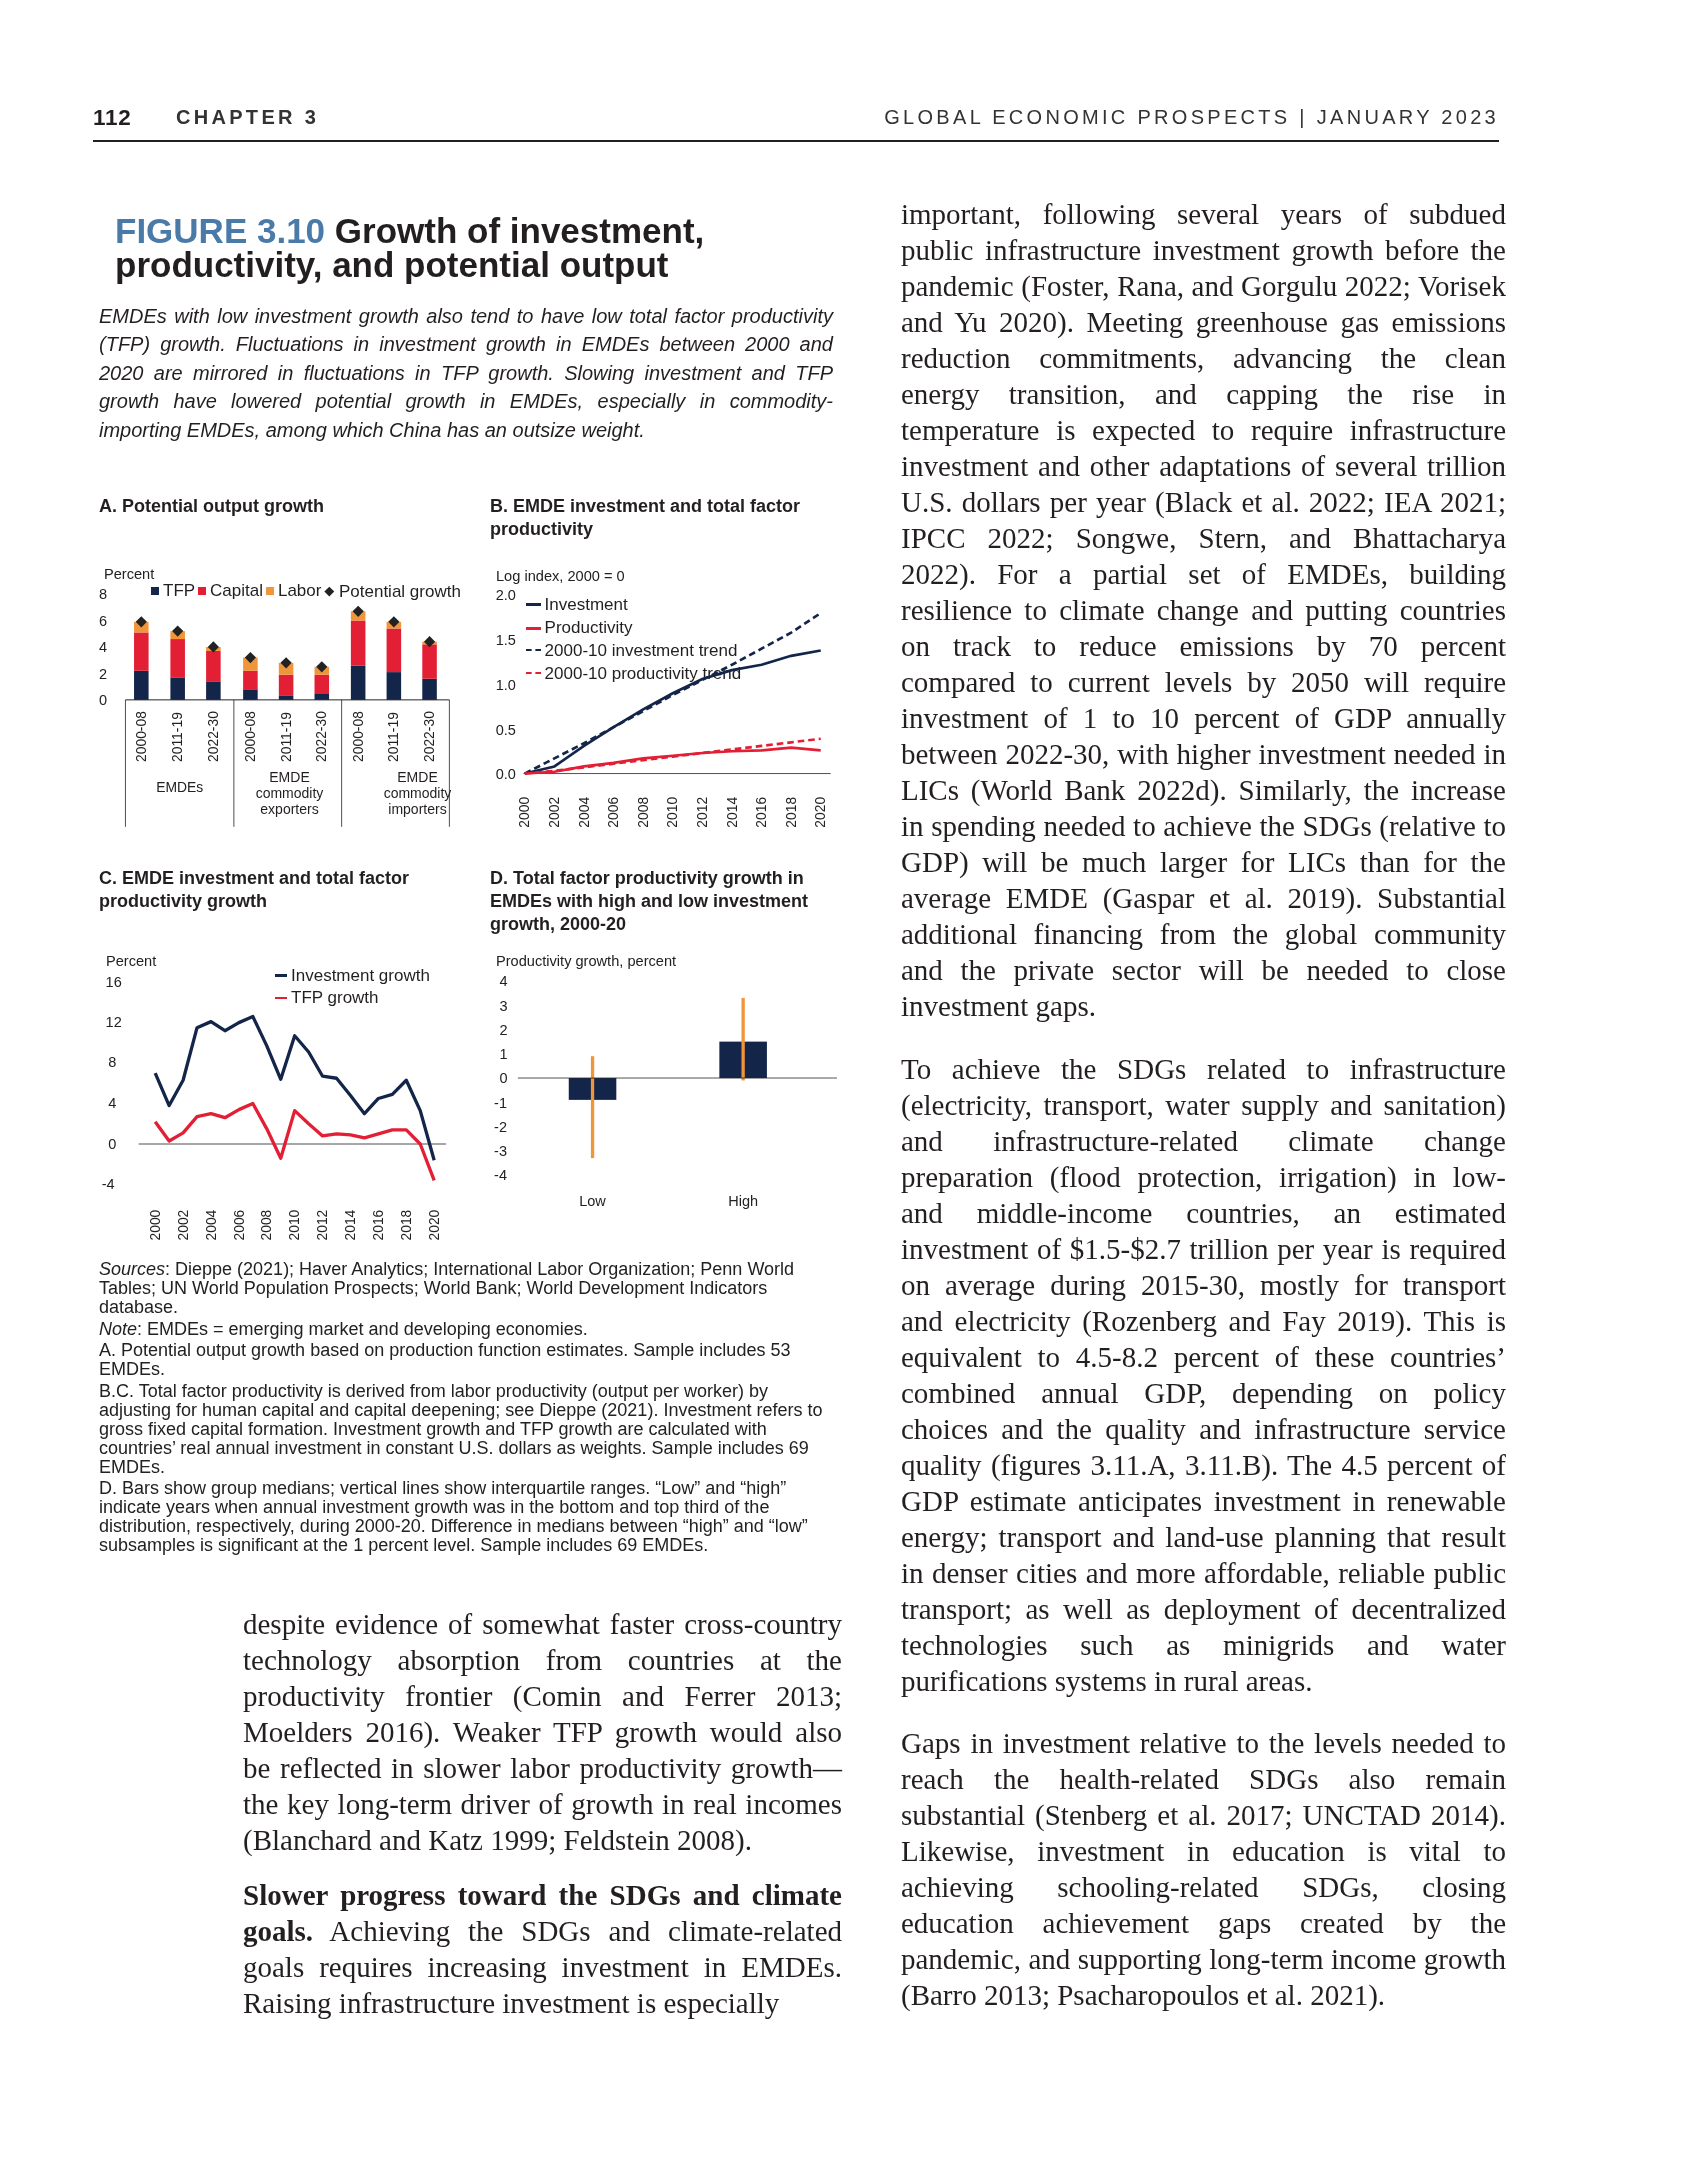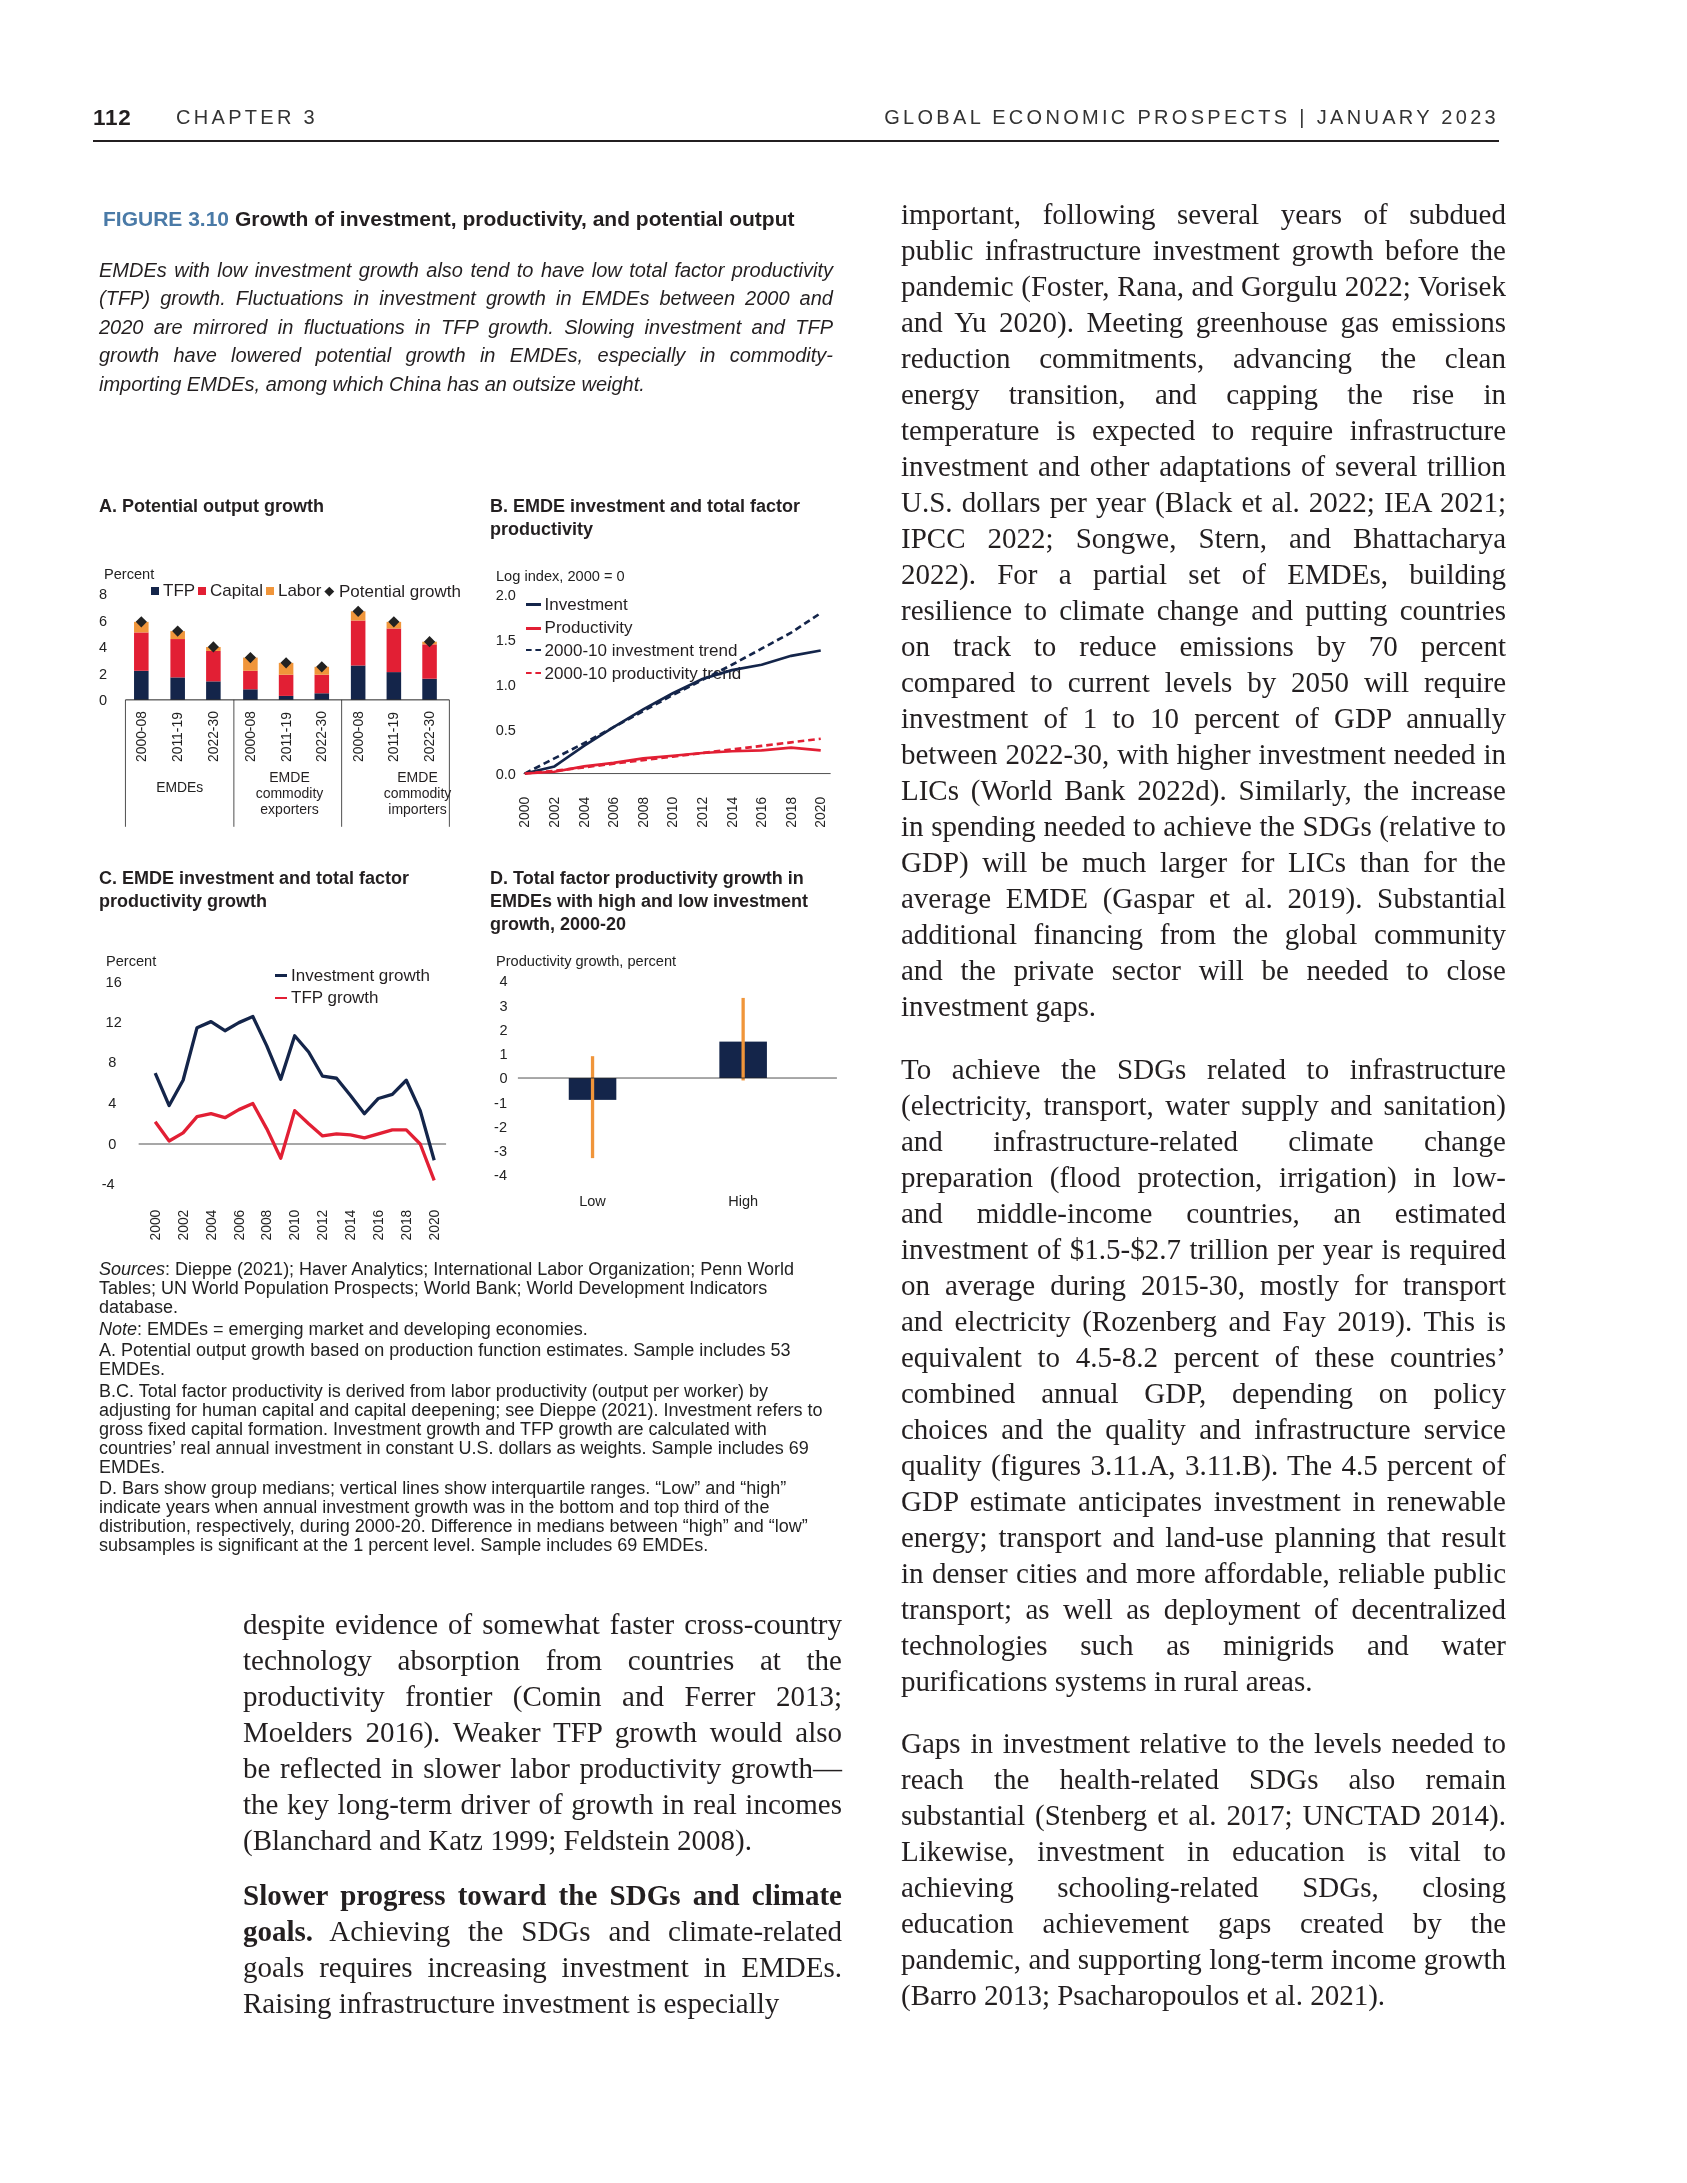--- a/index.html
+++ b/index.html
@@ -3,27 +3,27 @@
 <meta charset="utf-8">
 <style>
   html, body { margin: 0; padding: 0; background: #ffffff; }
   body { width: 1687px; height: 2183px; position: relative; overflow: hidden; color: #231f20; }
   .sans { font-family: "Liberation Sans", "DejaVu Sans", sans-serif; }
   .serif { font-family: "Liberation Serif", "DejaVu Serif", serif; }
 
   
   .hdr { position: absolute; left: 93px; top: 105px; width: 1406px; height: 33px; }
   .hdr .pg { position: absolute; left: 0; top: 0; font-size: 22.5px; font-weight: bold; letter-spacing: 0.7px; }
-  .hdr .ch { position: absolute; left: 83px; top: 1.3px; font-size: 20px; letter-spacing: 3.3px; color: #333; }
+  .hdr .ch { position: absolute; left: 83px; top: 1.3px; font-size: 20px; letter-spacing: 3.3px; color: #333; font-weight: bold; }
   .hdr .pub { position: absolute; right: 0; top: 1.3px; font-size: 20px; letter-spacing: 3.3px; color: #333; }
   .hdr-rule { position: absolute; left: 93px; top: 140px; width: 1406px; height: 2px; background: #231f20; }
 
   
   .fig { position: absolute; left: 99px; top: 198px; width: 734px; }
-  .fig-title { font-size: 21px; font-weight: bold; line-height: 34px; margin: 4px; }
+  .fig-title { font-size: 35px; font-weight: bold; line-height: 34px; margin: 16px; }
   .fig-title .num { color: #4a7aa7; }
   .fig-sub { font-size: 20px; font-style: italic; line-height: 28.4px; text-align: justify; margin-top: 20px; }
 
   .panel { position: absolute; }
   .panel-title { font-size: 18px; font-weight: bold; line-height: 23px; }
   .unit { font-size: 14.6px; color: #222; }
   .legend-item { font-size: 17px; white-space: nowrap; display: inline-flex; align-items: center; gap: 4px; }
   svg text { font-family: "Liberation Sans", "DejaVu Sans", sans-serif; }
 
   .notes { position: absolute; left: 99px; top: 1260px; width: 734px; font-size: 18px; line-height: 19px; color: #222; }

